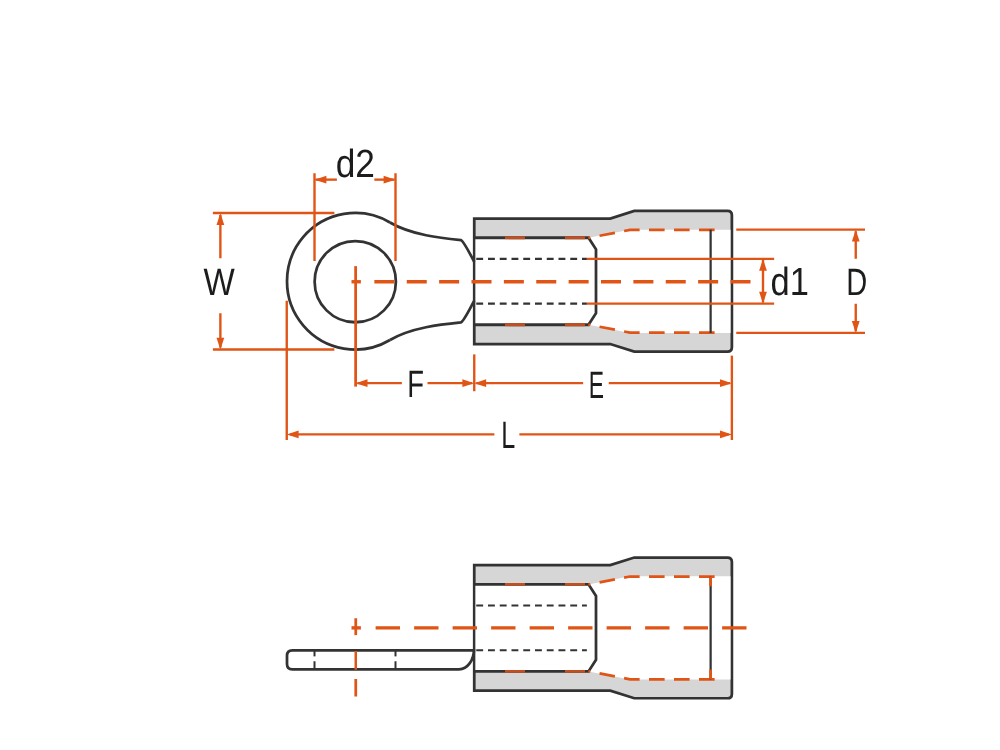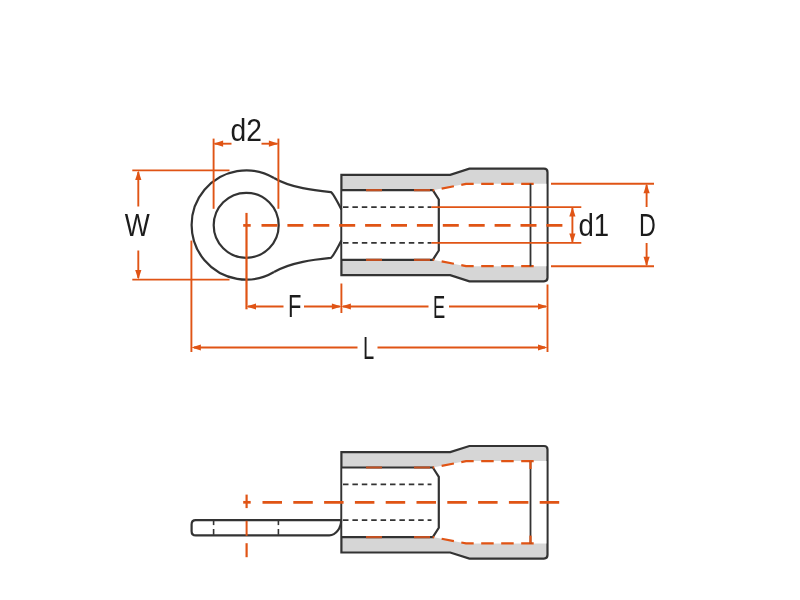--- a/index.html
+++ b/index.html
@@ -1,16 +1,16 @@
 <!DOCTYPE html>
 <html><head>
 <meta charset="utf-8">
 <style>
   html,body{margin:0;padding:0;background:#ffffff;}
-  .wrap{width:708px;height:600px;position:relative;overflow:hidden;}
+  .wrap{width:708px;height:600px;position:relative;overflow:hidden;margin-left:38px;}
   text{font-family:"Liberation Sans",sans-serif;fill:#1c1c1c;}
 </style>
 </head>
 <body>
 <div class="wrap">
 <svg width="800" height="600" viewBox="0 0 800 600">
 <rect x="0" y="0" width="800" height="600" fill="#ffffff"></rect>
 
 <path d="M341.4,174.8 L450.2,174.8 L469.4,168.7 L544,168.7 Q547.5,168.7 547.5,172.2 L547.5,277.8 Q547.5,281.3 544,281.3 L469.4,281.3 L450.2,275.2 L341.4,275.2 Z" fill="#d6d6d6" stroke="#333333" stroke-width="2.2"></path>
 

